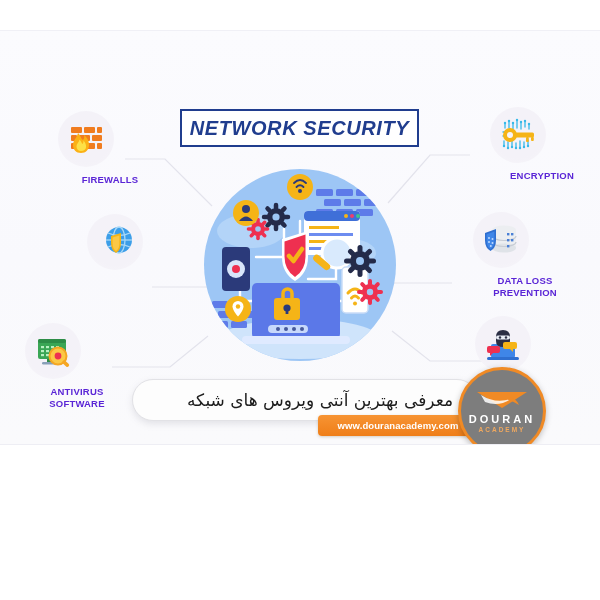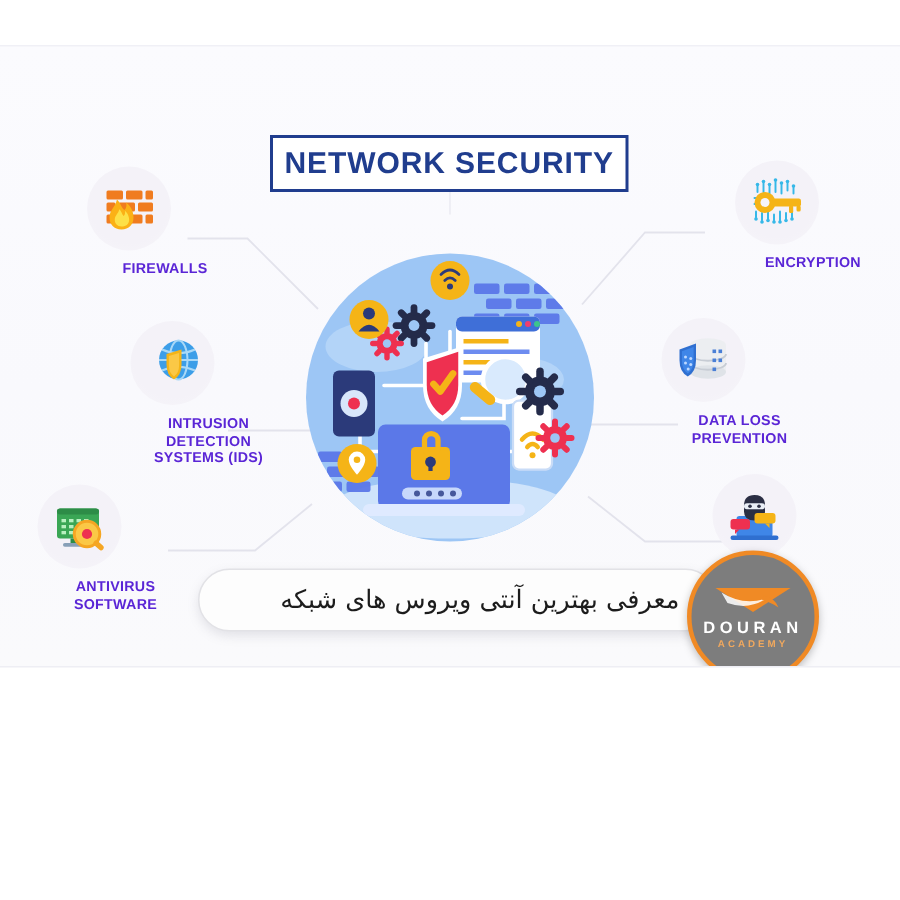--- a/index.html
+++ b/index.html
@@ -44,21 +44,21 @@
   .lbl{
     margin-top:7px;color:#5a25d6;font-weight:bold;font-size:9.5px;
     line-height:11.5px;text-align:center;letter-spacing:.2px;
     font-family:"Liberation Sans",sans-serif;white-space:pre-line;padding-left:48px;
   }
 
   .n-fw{left:43px;top:110px;width:86px;}
   .n-ids{left:35px;top:213px;width:160px;}
   .n-av{left:8px;top:322px;width:90px;}
   .n-enc{left:478px;top:106px;width:80px;}
-  .n-dlp{left:416px;top:211px;width:106px;justify-content:space-between;}
+  .n-dlp{left:448px;top:211px;width:106px;justify-content:space-between;}
   .n-hack{left:470px;top:315px;width:66px;}
 
   
   .hero{position:absolute;left:196px;top:160px;width:208px;height:208px;}
 
   
   .banner{
     position:absolute;left:132px;top:378px;width:346px;height:42px;
     background:#fdfdfd;border:1px solid #e2e2e6;border-radius:21px;
     box-shadow:0 3px 7px rgba(120,120,140,.18);
@@ -105,21 +105,21 @@
         <path d="M125 128 L165 128 L212 175"></path>
         <path d="M152 256 L198 256 L224 256"></path>
         <path d="M112 336 L170 336 L208 305"></path>
         <path d="M470 124 L430 124 L388 172"></path>
         <path d="M452 252 L404 252 L378 252"></path>
         <path d="M486 330 L430 330 L392 300"></path>
         <path d="M300 112 L300 96 L240 96" opacity=".55"></path>
       </g>
     </svg>
 
-    <div class="title-box" style="top:59px;">
+    <div class="title-box" style="top:78px;font-style:italic;">
       <span>NETWORK SECURITY</span>
     </div>
 
     <div class="hero" style="top:130px;">
       <svg viewBox="0 0 208 208" width="208" height="208">
         <defs>
           <clipPath id="cc">
               <circle cx="104" cy="104" r="96"></circle>
             </clipPath>
         </defs>
@@ -313,22 +313,20 @@
           <g stroke="#a8d8f7" stroke-width="1.3" fill="none">
             <ellipse cx="24" cy="18" rx="6" ry="13"></ellipse>
             <line x1="11" y1="18" x2="37" y2="18"></line>
             <path d="M13 11 q11 5 22 0"></path>
               <path d="M13 25 q11 -5 22 0"></path>
           </g>
           <path d="M16 14 l10 -3 l0 10 q0 7 -5 10 q-5 -3 -5 -10 Z" fill="#f5b417"></path>
           <path d="M17.6 15.4 l6.8 -2 l0 8 q0 5.4 -3.4 7.6 q-3.4 -2.2 -3.4 -7.6 Z" fill="#fbc846"></path>
         </svg>
       </div>
-      <div class="lbl">INTRUSION DETECTION
-SYSTEMS (IDS)</div>
     </div>
 
     <div class="node n-av" style="top:292px;">
       <div class="disc">
         <svg width="40" height="40" viewBox="0 0 40 40">
           <rect x="5" y="8" width="28" height="20" rx="2" fill="#3aa655"></rect>
           <rect x="5" y="8" width="28" height="4" rx="2" fill="#2d8c47"></rect>
           <g fill="#b8f0c0" font-family="monospace" font-size="4">
             <rect x="8" y="15" width="3" height="2.2"></rect>
               <rect x="13" y="15" width="3" height="2.2"></rect>
@@ -438,20 +436,23 @@
           <path d="M30 25 l0 3 l-3 -3 Z" fill="#f5b417"></path>
         </svg>
       </div>
       <div class="lbl"></div>
     </div>
 
     <div class="banner" style="top:348px;">
       <span>معرفی بهترین آنتی ویروس های شبکه</span>
     </div>
 
+    <div class="urlbar" style="top:384px;">
+      <span>www.douranacademy.com</span>
+    </div>
 
     <div class="logo" style="top:336px;">
       <svg width="54" height="22" viewBox="0 0 54 22">
         <path d="M2 3 L52 3 L27 19 Z" fill="#f08a25"></path>
         <path d="M6 6 q14 9 30 4 q-12 8 -26 3 Z" fill="#ffffff" opacity=".85"></path>
         <path d="M34 8 q8 2 10 8 q-6 -4 -11 -5 Z" fill="#f08a25"></path>
       </svg>
       <div class="logo-w">DOURAN</div>
       <div class="logo-s">ACADEMY</div>
     </div>

